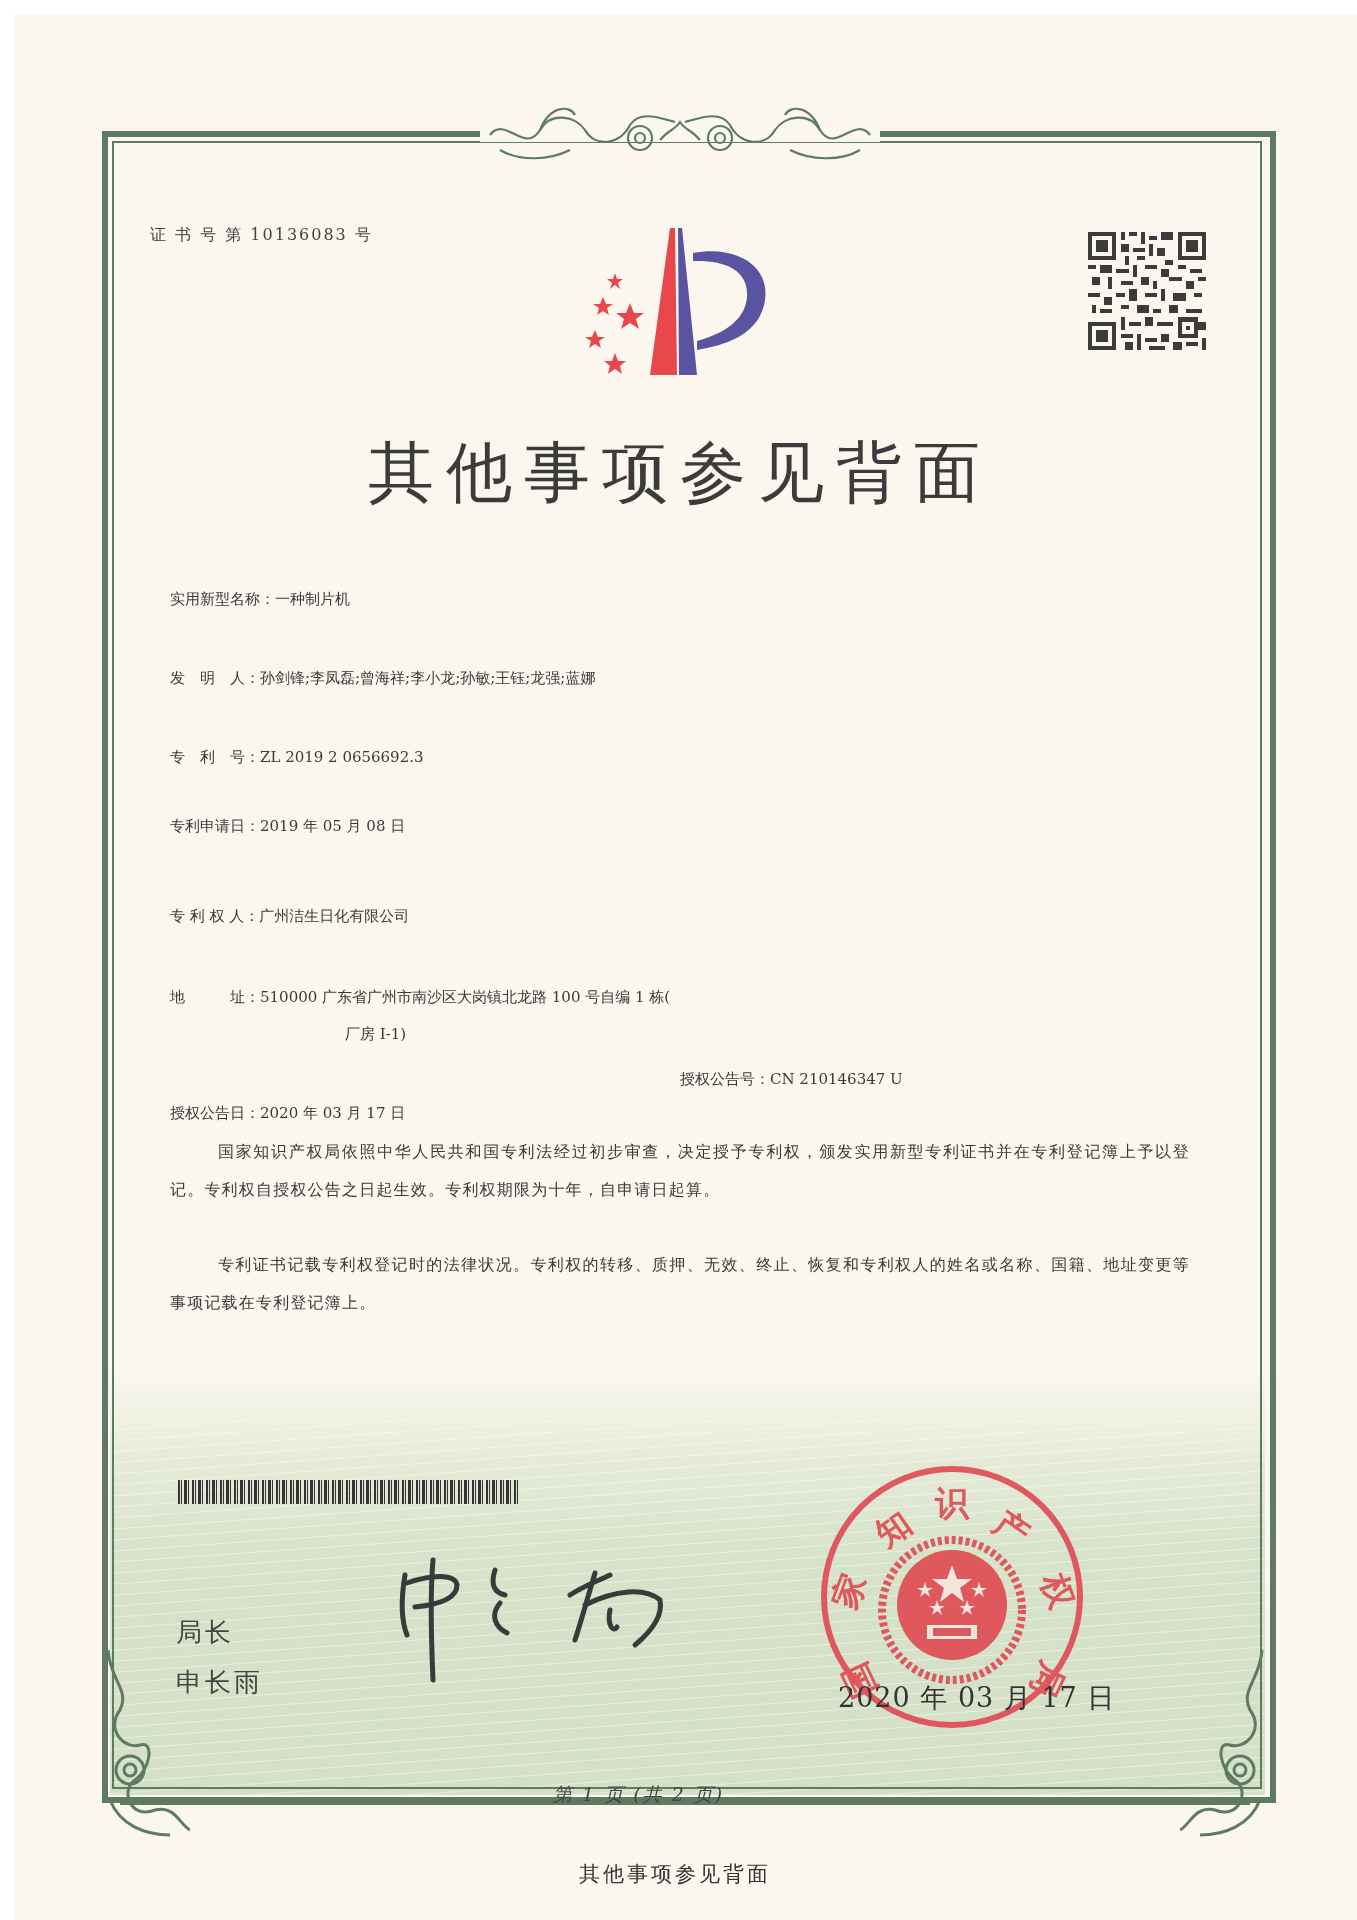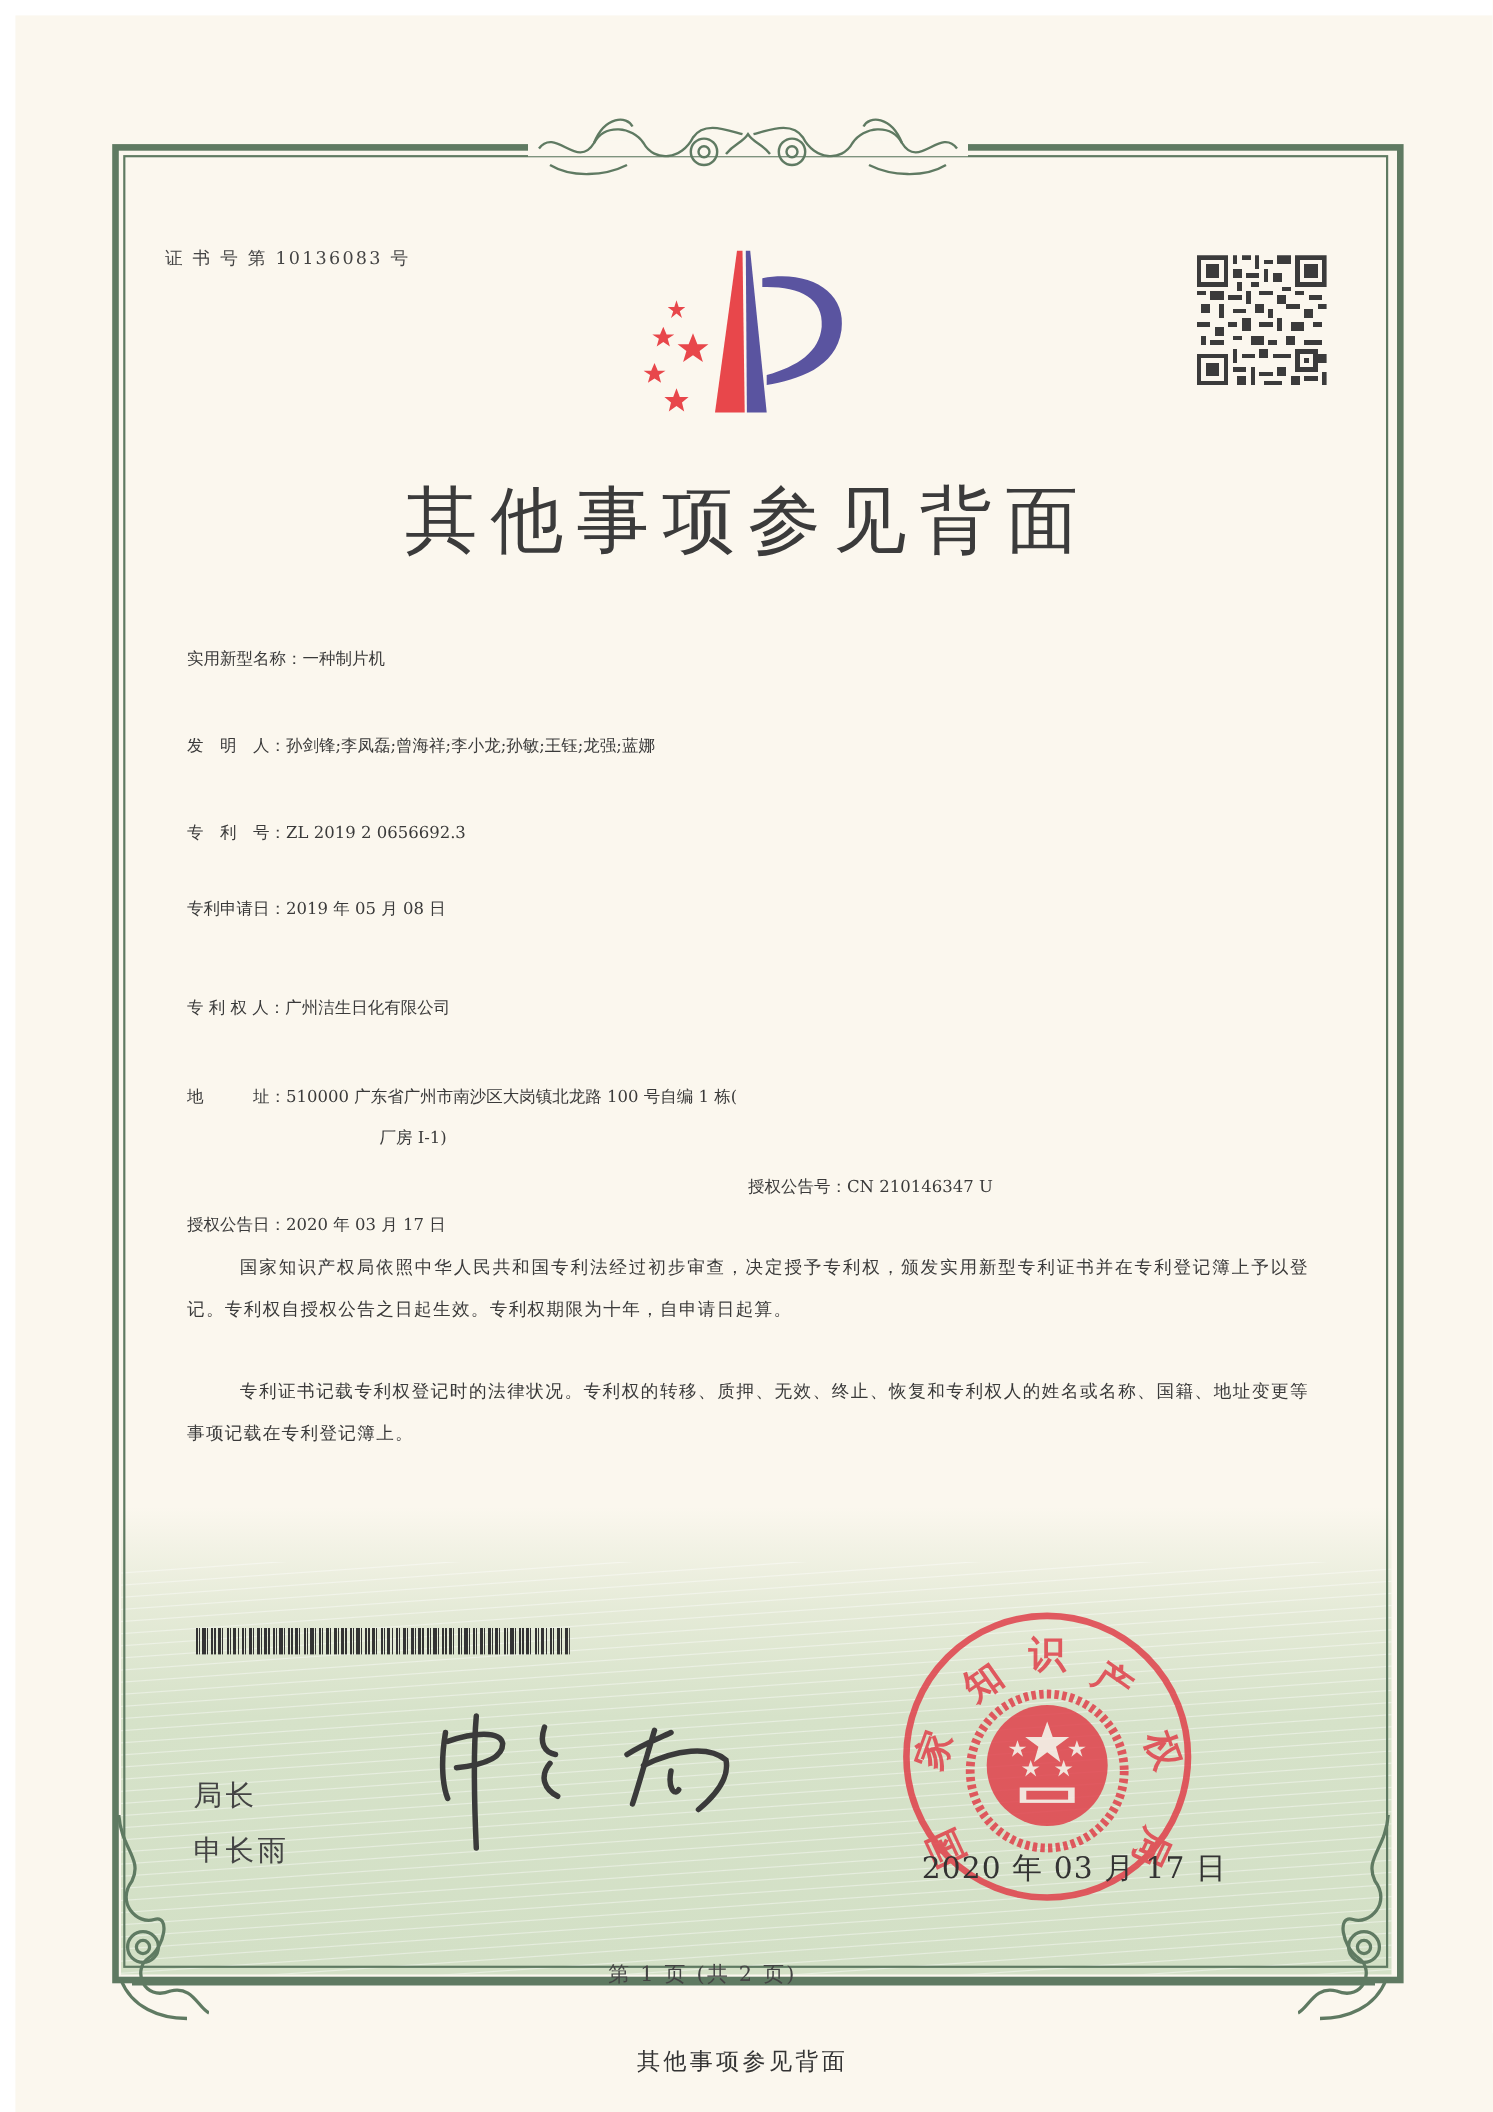--- a/index.html
+++ b/index.html
@@ -28,21 +28,21 @@
   .val{display:inline-block;}
   .para{position:absolute;left:170px;width:1020px;font-size:16px;line-height:38px;color:#3a3a3a;
         letter-spacing:1.2px;text-align:justify;}
   .indent{text-indent:48px;}
   .barcode{position:absolute;left:178px;top:1480px;width:340px;height:24px;
         background:repeating-linear-gradient(90deg,#333 0 2px,transparent 2px 3px,#333 3px 4px,transparent 4px 6px,#333 6px 9px,transparent 9px 10px,#333 10px 11px,transparent 11px 14px);}
   .director{position:absolute;left:176px;font-size:26px;color:#444;font-family:"DejaVu Sans","Liberation Sans",sans-serif;letter-spacing:3px;margin-top:45px;}
   .signature{position:absolute;left:395px;top:1555px;width:290px;height:130px;}
   .seal{position:absolute;left:815px;top:1460px;width:275px;height:275px;}
   .seal-date{position:absolute;left:838px;top:1680px;font-size:27px;color:#333;letter-spacing:1px;}
-  .page-no{position:absolute;left:553px;top:1782px;font-size:19px;color:#444;letter-spacing:2px;}
+  .page-no{position:absolute;left:553px;top:1782px;font-size:19px;color:#444;letter-spacing:2px;font-style:italic;}
   .footer{position:absolute;left:535px;top:1860px;font-size:21px;color:#333;letter-spacing:3px;margin-left:44px;}
 </style>
 </head>
 <body>
 
 <div class="paper"></div>
 <div class="green-fade"></div>
 <div class="waves"></div>
 
 <div class="border-outer"></div>

